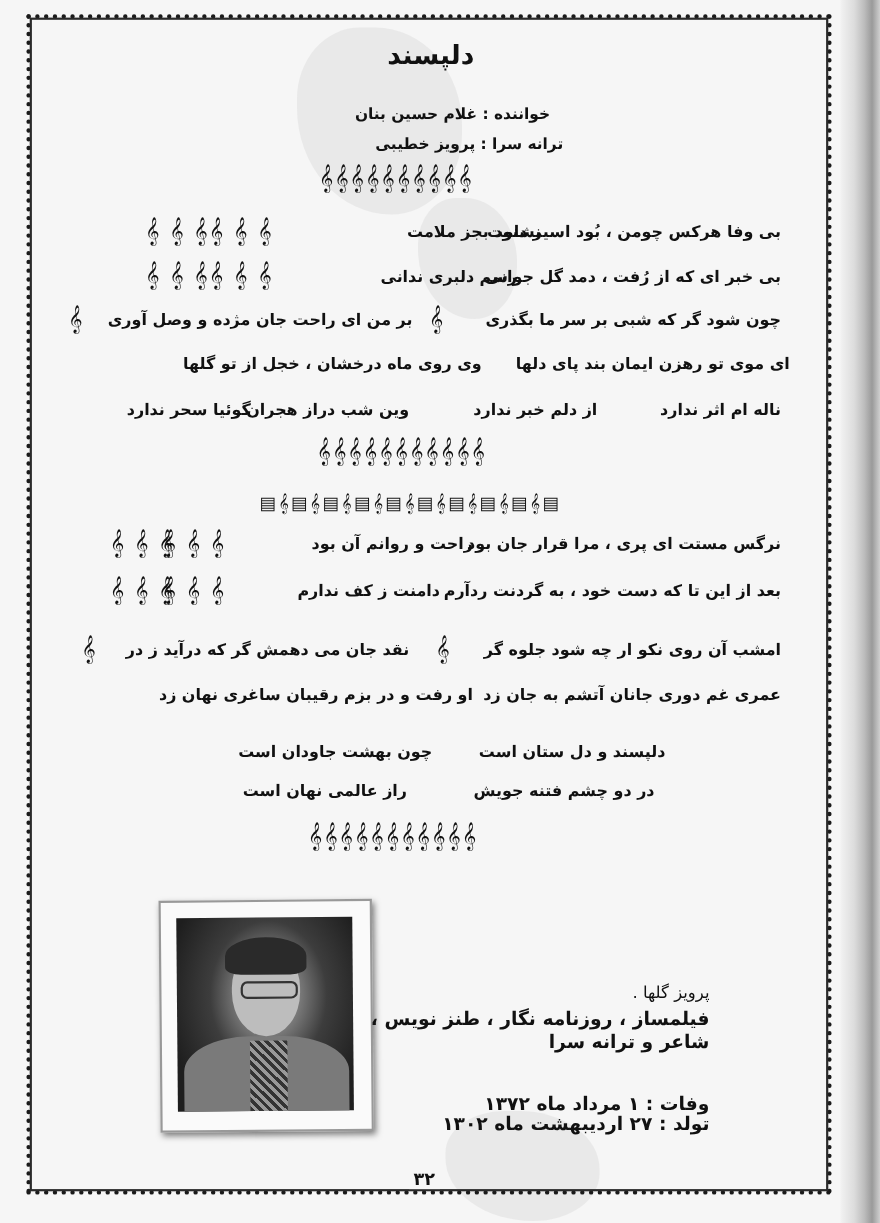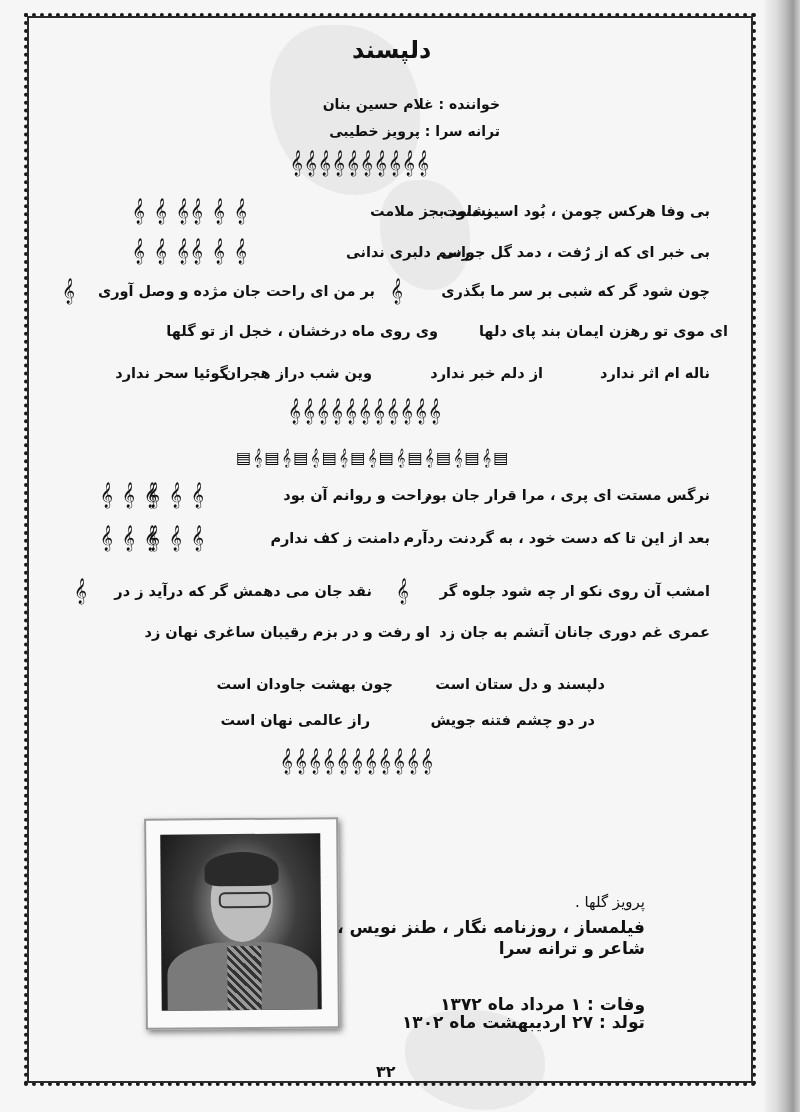--- a/index.html
+++ b/index.html
@@ -52,40 +52,40 @@
 
 <div class="binding"></div>
 <div class="watermark" style="left:270px;top:25px;width:150px;height:170px;"></div>
 <div class="watermark" style="left:380px;top:180px;width:90px;height:110px;"></div>
 <div class="watermark" style="left:405px;top:1010px;width:140px;height:100px;"></div>
 
 <div class="frame"></div>
 
 <div class="abs rtl title" style="left:352px;top:36px;">دلپسند</div>
 <div class="abs rtl credit" style="right:300px;top:96px;">خواننده : غلام حسین بنان</div>
-<div class="abs rtl credit" style="right:300px;top:123px;">ترانه سرا : پرویز خطیبی</div>
+<div class="abs rtl credit" style="right:288px;top:123px;">ترانه سرا : پرویز خطیبی</div>
 
 <div class="abs clefs" style="left:290px;top:150px;">𝄞𝄞𝄞𝄞𝄞𝄞𝄞𝄞𝄞𝄞</div>
 
 <div class="abs rtl verse" style="right:90px;top:203px;">بی وفا هرکس چومن ، بُود اسیر دامت</div>
 <div class="abs rtl verse" style="right:308px;top:203px;">نشنود بجز ملامت</div>
 <div class="abs clefs" style="left:190px;top:198px;">𝄞 𝄞 𝄞</div>
 <div class="abs clefs" style="left:132px;top:198px;">𝄞 𝄞 𝄞</div>
 
 <div class="abs rtl verse" style="right:90px;top:244px;">بی خبر ای که از رُفت ، دمد گل جوانی</div>
 <div class="abs rtl verse" style="right:330px;top:244px;">رسم دلبری ندانی</div>
 <div class="abs clefs" style="left:190px;top:238px;">𝄞 𝄞 𝄞</div>
 <div class="abs clefs" style="left:132px;top:238px;">𝄞 𝄞 𝄞</div>
 
 <div class="abs rtl verse" style="right:90px;top:283px;">چون شود گر که شبی بر سر ما بگذری</div>
 <div class="abs clefs" style="left:390px;top:278px;">𝄞</div>
 <div class="abs rtl verse" style="right:425px;top:283px;">بر من ای راحت جان مژده و وصل آوری</div>
 <div class="abs clefs" style="left:62px;top:278px;">𝄞</div>
 
-<div class="abs rtl verse" style="right:72px;top:323px;">ای موی تو رهزن ایمان بند پای دلها</div>
+<div class="abs rtl verse" style="right:82px;top:323px;">ای موی تو رهزن ایمان بند پای دلها</div>
 <div class="abs rtl verse" style="right:362px;top:323px;">وی روی ماه درخشان ، خجل از تو گلها</div>
 
 <div class="abs rtl verse" style="right:90px;top:365px;">ناله ام اثر ندارد</div>
 <div class="abs rtl verse" style="right:257px;top:365px;">از دلم خبر ندارد</div>
 <div class="abs rtl verse" style="right:428px;top:365px;">وین شب دراز هجران</div>
 <div class="abs rtl verse" style="right:572px;top:365px;">گوئیا سحر ندارد</div>
 
 <div class="abs clefs" style="left:288px;top:398px;">𝄞𝄞𝄞𝄞𝄞𝄞𝄞𝄞𝄞𝄞𝄞</div>
 <div class="abs clefs-sm" style="left:236px;top:448px;">▤𝄞▤𝄞▤𝄞▤𝄞▤𝄞▤𝄞▤𝄞▤𝄞▤𝄞▤</div>
 

